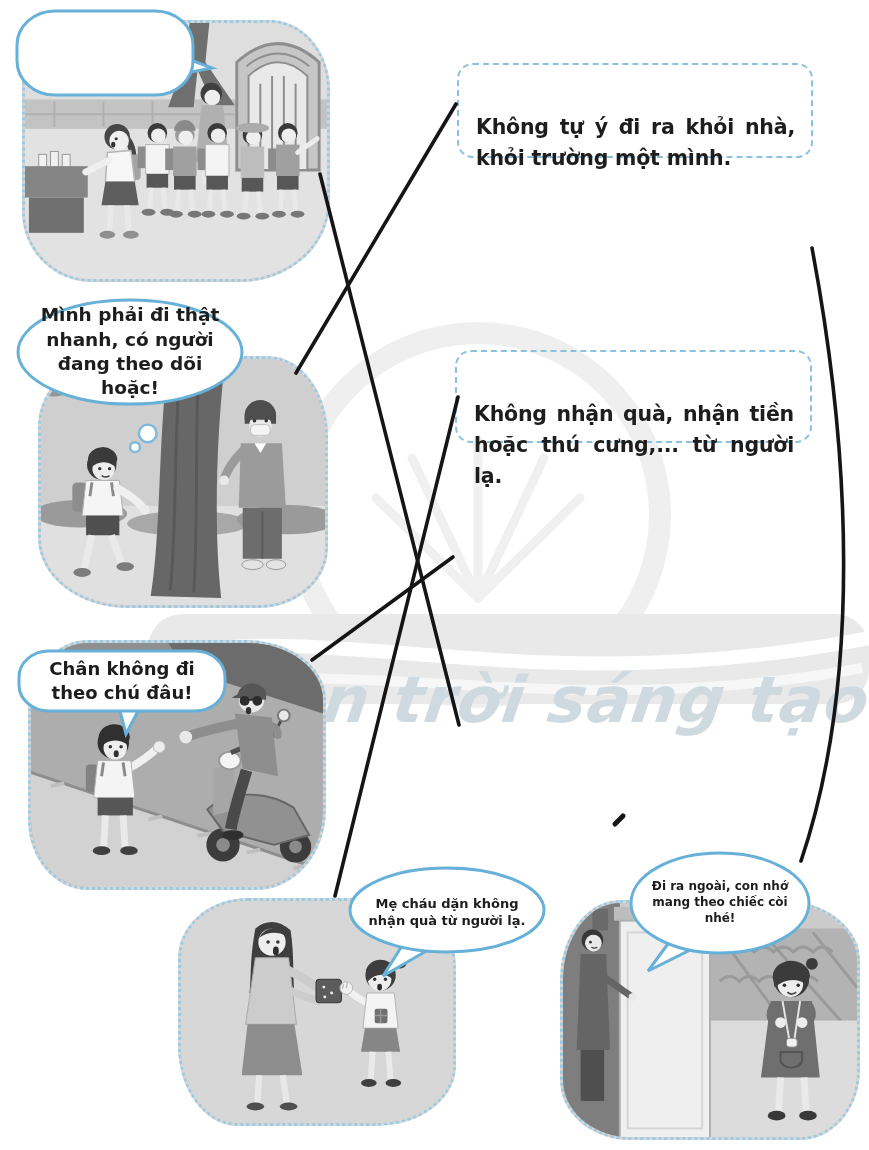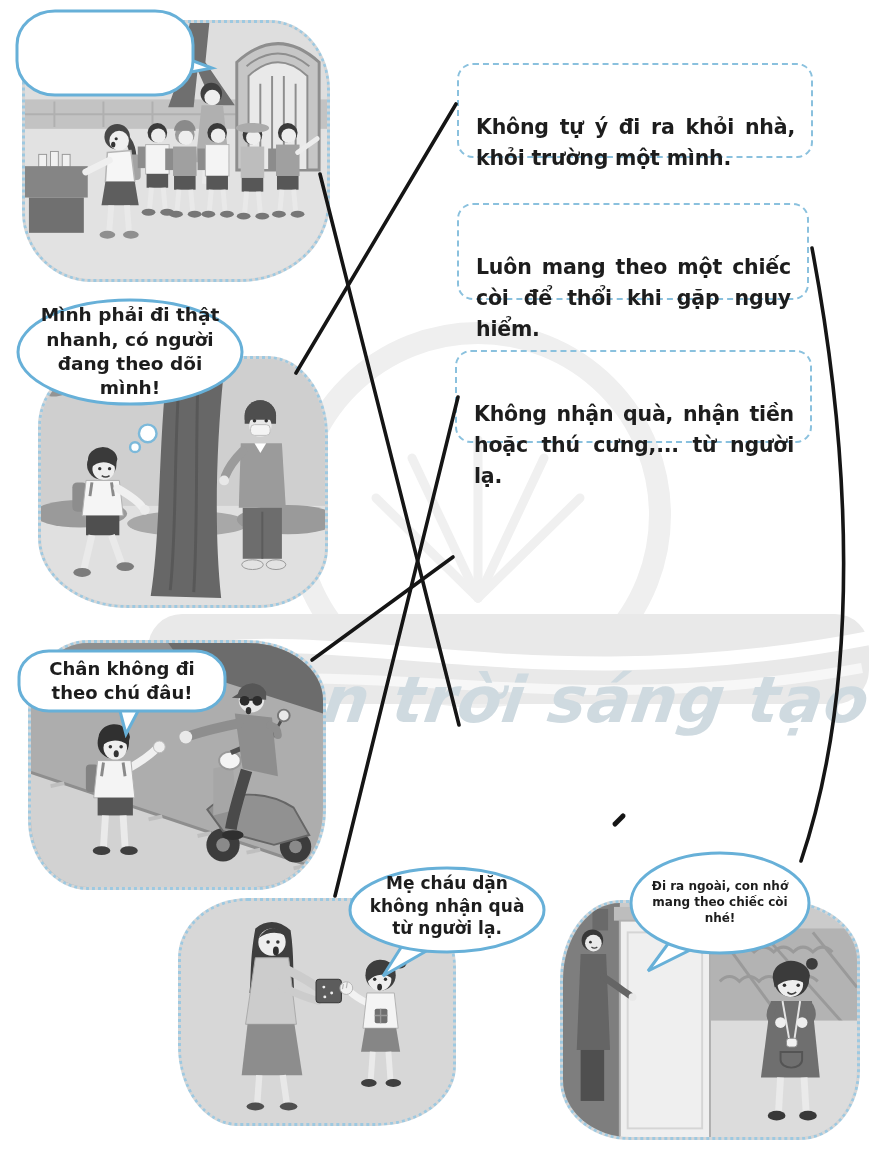--- a/index.html
+++ b/index.html
@@ -375,52 +375,49 @@
     <svg width="200" height="92" viewBox="0 0 200 92">
       <path d="M150 42 L198 60 L146 70 Z" fill="#fff" stroke="#67b0d8" stroke-width="3"></path>
       <rect x="3" y="3" width="176" height="84" rx="38" ry="34" fill="#fff" stroke="#67b0d8" stroke-width="3"></rect>
     </svg>
   </div>
 
   <div class="bubble z3" style="left:15px;top:297px;width:230px;height:160px;">
     <svg width="230" height="160" viewBox="0 0 230 160">
       <ellipse cx="115" cy="55" rx="112" ry="52" fill="#fff" stroke="#67b0d8" stroke-width="3"></ellipse>
     </svg>
-    <div class="bt" style="left:14px;top:10px;width:202px;height:90px;font-size:18.5px;">Mình phải đi thật nhanh, có người đang theo dõi mình!</div>
+    <div class="bt" style="left:14px;top:10px;width:202px;height:90px;font-size:18.5px;">Mình phải đi thật nhanh, có người đang theo dõi hoặc!</div>
   </div>
 
   <div class="bubble z3" style="left:16px;top:648px;width:212px;height:92px;">
     <svg width="212" height="92" viewBox="0 0 212 92">
       <path d="M98 40 L110 86 L132 44 Z" fill="#fff" stroke="#67b0d8" stroke-width="3"></path>
       <rect x="3" y="3" width="206" height="60" rx="30" ry="26" fill="#fff" stroke="#67b0d8" stroke-width="3"></rect>
     </svg>
     <div class="bt" style="left:8px;top:4px;width:196px;height:58px;font-size:18px;">Chân không đi theo chú đâu!</div>
   </div>
 
   <div class="bubble z3" style="left:347px;top:866px;width:200px;height:115px;">
     <svg width="200" height="115" viewBox="0 0 200 115">
       <path d="M60 72 L36 110 L88 80 Z" fill="#fff" stroke="#67b0d8" stroke-width="3"></path>
       <ellipse cx="100" cy="44" rx="97" ry="42" fill="#fff" stroke="#67b0d8" stroke-width="3"></ellipse>
     </svg>
-    <div class="bt" style="left:16px;top:2px;width:168px;height:76px;font-size:17px;">Mẹ cháu dặn không nhận quà từ người lạ.</div>
+    <div class="bt" style="left:16px;top:8px;width:168px;height:76px;font-size:13px;">Mẹ cháu dặn không nhận quà từ người lạ.</div>
   </div>
 
   <div class="bubble z3" style="left:628px;top:851px;width:184px;height:126px;">
     <svg width="184" height="126" viewBox="0 0 184 126">
       <path d="M45 86 L20 120 L72 94 Z" fill="#fff" stroke="#67b0d8" stroke-width="3"></path>
       <ellipse cx="92" cy="52" rx="89" ry="50" fill="#fff" stroke="#67b0d8" stroke-width="3"></ellipse>
     </svg>
     <div class="bt" style="left:12px;top:8px;width:160px;height:88px;font-size:12px;">Đi ra ngoài, con nhớ mang theo chiếc còi nhé!</div>
   </div>
 
   <div class="rulebox z3" style="left:457px;top:63px;width:356px;height:95px;">
     <div class="rt">Không tự ý đi ra khỏi nhà, khỏi trường một mình.</div>
-  </div>
-  <div class="rulebox z3" style="left:457px;top:203px;width:352px;height:97px;">
-    <div class="rt">Luôn mang theo một chiếc còi để thổi khi gặp nguy hiểm.</div>
   </div>
   <div class="rulebox z3" style="left:455px;top:350px;width:357px;height:93px;">
     <div class="rt">Không nhận quà, nhận tiền hoặc thú cưng,... từ người lạ.</div>
   </div>
 
   <svg id="lines" class="layer" viewBox="0 0 869 1150">
       <line x1="320" y1="174" x2="459" y2="725" stroke="#151515" stroke-width="3.6" stroke-linecap="round"></line>
       <line x1="456" y1="104" x2="296" y2="373" stroke="#151515" stroke-width="3.6" stroke-linecap="round"></line>
       <line x1="458" y1="397" x2="335" y2="896" stroke="#151515" stroke-width="3.6" stroke-linecap="round"></line>
       <line x1="453" y1="557" x2="312" y2="660" stroke="#151515" stroke-width="3.6" stroke-linecap="round"></line>

